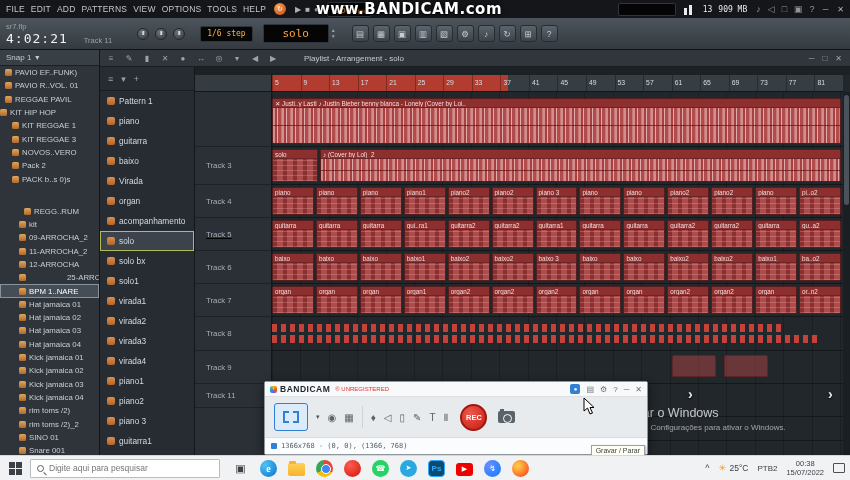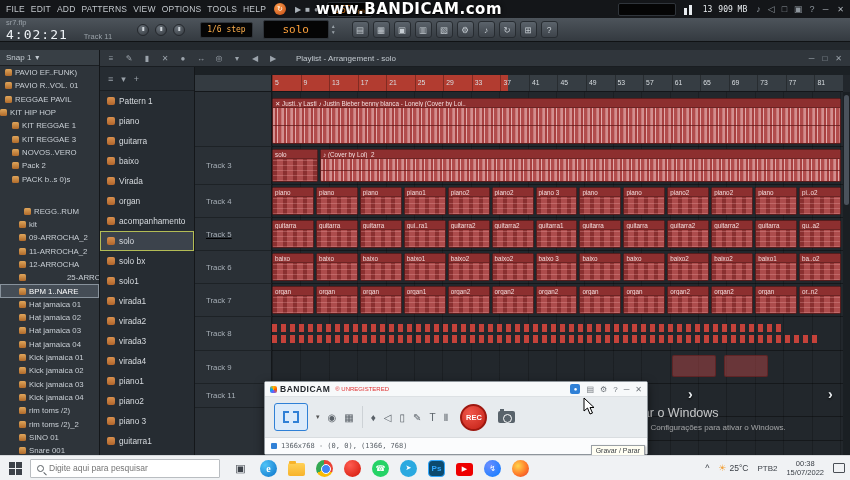--- a/index.html
+++ b/index.html
@@ -19,39 +19,39 @@
 .meters{display:flex;align-items:flex-end;gap:2px;margin:0 8px;height:11px}
 .meters i{width:3px;background:#e8ecef;display:block}
 .mb-num{font-size:8px;color:#e8ecef;margin:0 3px;font-family:"DejaVu Sans Mono",monospace}
 .mb-icons{display:flex;gap:7px;margin:0 6px}
 .mb-ico{font-size:9px;color:#8f979e}
 .winbtns{display:flex;gap:9px;margin-left:2px;padding-right:3px}
 .winbtns span{font-size:8px;color:#aeb4ba}
 .watermark{position:absolute;left:316px;top:0;z-index:11;font-family:"DejaVu Sans",sans-serif;font-weight:bold;font-size:15px;color:#fff;letter-spacing:.5px;text-shadow:0 1px 0 #000,0 0 5px rgba(0,0,0,.9)}
 
 
-.toolbar-main{position:absolute;left:0;top:18px;width:100%;height:24px;background:linear-gradient(#4d545b,#343a40);border-bottom:1px solid #101214;display:flex;align-items:center;padding:0 6px;z-index:5}
+.toolbar-main{position:absolute;left:0;top:18px;width:100%;height:32px;background:linear-gradient(#4d545b,#343a40);border-bottom:1px solid #101214;display:flex;align-items:center;padding:0 6px;z-index:5}
 .tm-left{display:flex;flex-direction:column;justify-content:center;margin-right:4px}
 .file-label{font-size:7.5px;color:#99a1a8}
 .tm-timer{display:flex;align-items:baseline;gap:16px}
 .time-lcd{font-size:13px;color:#eef2f6;font-family:"DejaVu Sans Mono",monospace;letter-spacing:1px}
 .track-hint{font-size:7.5px;color:#99a1a8}
 .knobs{display:flex;margin-left:18px}
 .knob{width:12px;height:12px;border-radius:50%;background:radial-gradient(circle at 35% 30%,#6a727a,#31363c);border:1px solid #24282d;position:relative;margin:0 3px}
 .knob::after{content:"";position:absolute;left:50%;top:2px;width:1.5px;height:4px;background:#cfd5da;transform:translateX(-50%)}
 .lcd.step{font-size:8px;color:#ffb04d;margin-left:12px;height:16px;align-items:center}
 .lcd.pattern{font-size:11px;color:#ffa23c;min-width:66px;height:19px;align-items:center;justify-content:center;margin-left:10px}
 .spin{display:flex;flex-direction:column;font-size:5px;color:#9aa2a9;line-height:1.1;margin-left:2px}
 .tb2-icons{display:flex;gap:4px;margin-left:16px}
 .tbtn{width:17px;height:17px;border-radius:3px;background:linear-gradient(#5b636b,#3d434a);border:1px solid #272c31;color:#c6cdd3;font-size:8.5px;display:flex;align-items:center;justify-content:center}
 
 
 .toolbar-sub{position:absolute;left:100px;top:50px;right:0;height:17px;background:#30363c;border-bottom:1px solid #191d21;display:flex;align-items:center;padding:0 4px;gap:4px;z-index:5}
 .t3btn{font-size:8px;color:#9ba3ab;width:14px;text-align:center}
-.breadcrumb{font-size:8px;color:#c2c9cf;margin-left:12px;white-space:nowrap}
+.breadcrumb{font-size:8px;color:#c2c9cf;margin-left:20px;white-space:nowrap}
 .t3-right{margin-left:auto;display:flex;gap:8px;padding-right:4px}
 .t3-right span{font-size:8px;color:#9ba3ab}
 
 
 .browser{position:absolute;left:0;top:50px;width:100px;height:405px;background:#2e343a;border-right:1px solid #14171a;z-index:4;display:flex;flex-direction:column}
 .browser-header{height:16px;background:#383f45;border-bottom:1px solid #1b1f23;display:flex;align-items:center;padding:0 6px;gap:4px}
 .browser-header span{font-size:8px;color:#c3cad0}
 .b-items{flex:1;overflow:hidden}
 .b-item{height:13.3px;display:flex;align-items:center;gap:3px;white-space:nowrap;overflow:hidden}
 .b-item.sel{background:#454d56;outline:1px solid #88929c;outline-offset:-1px}

